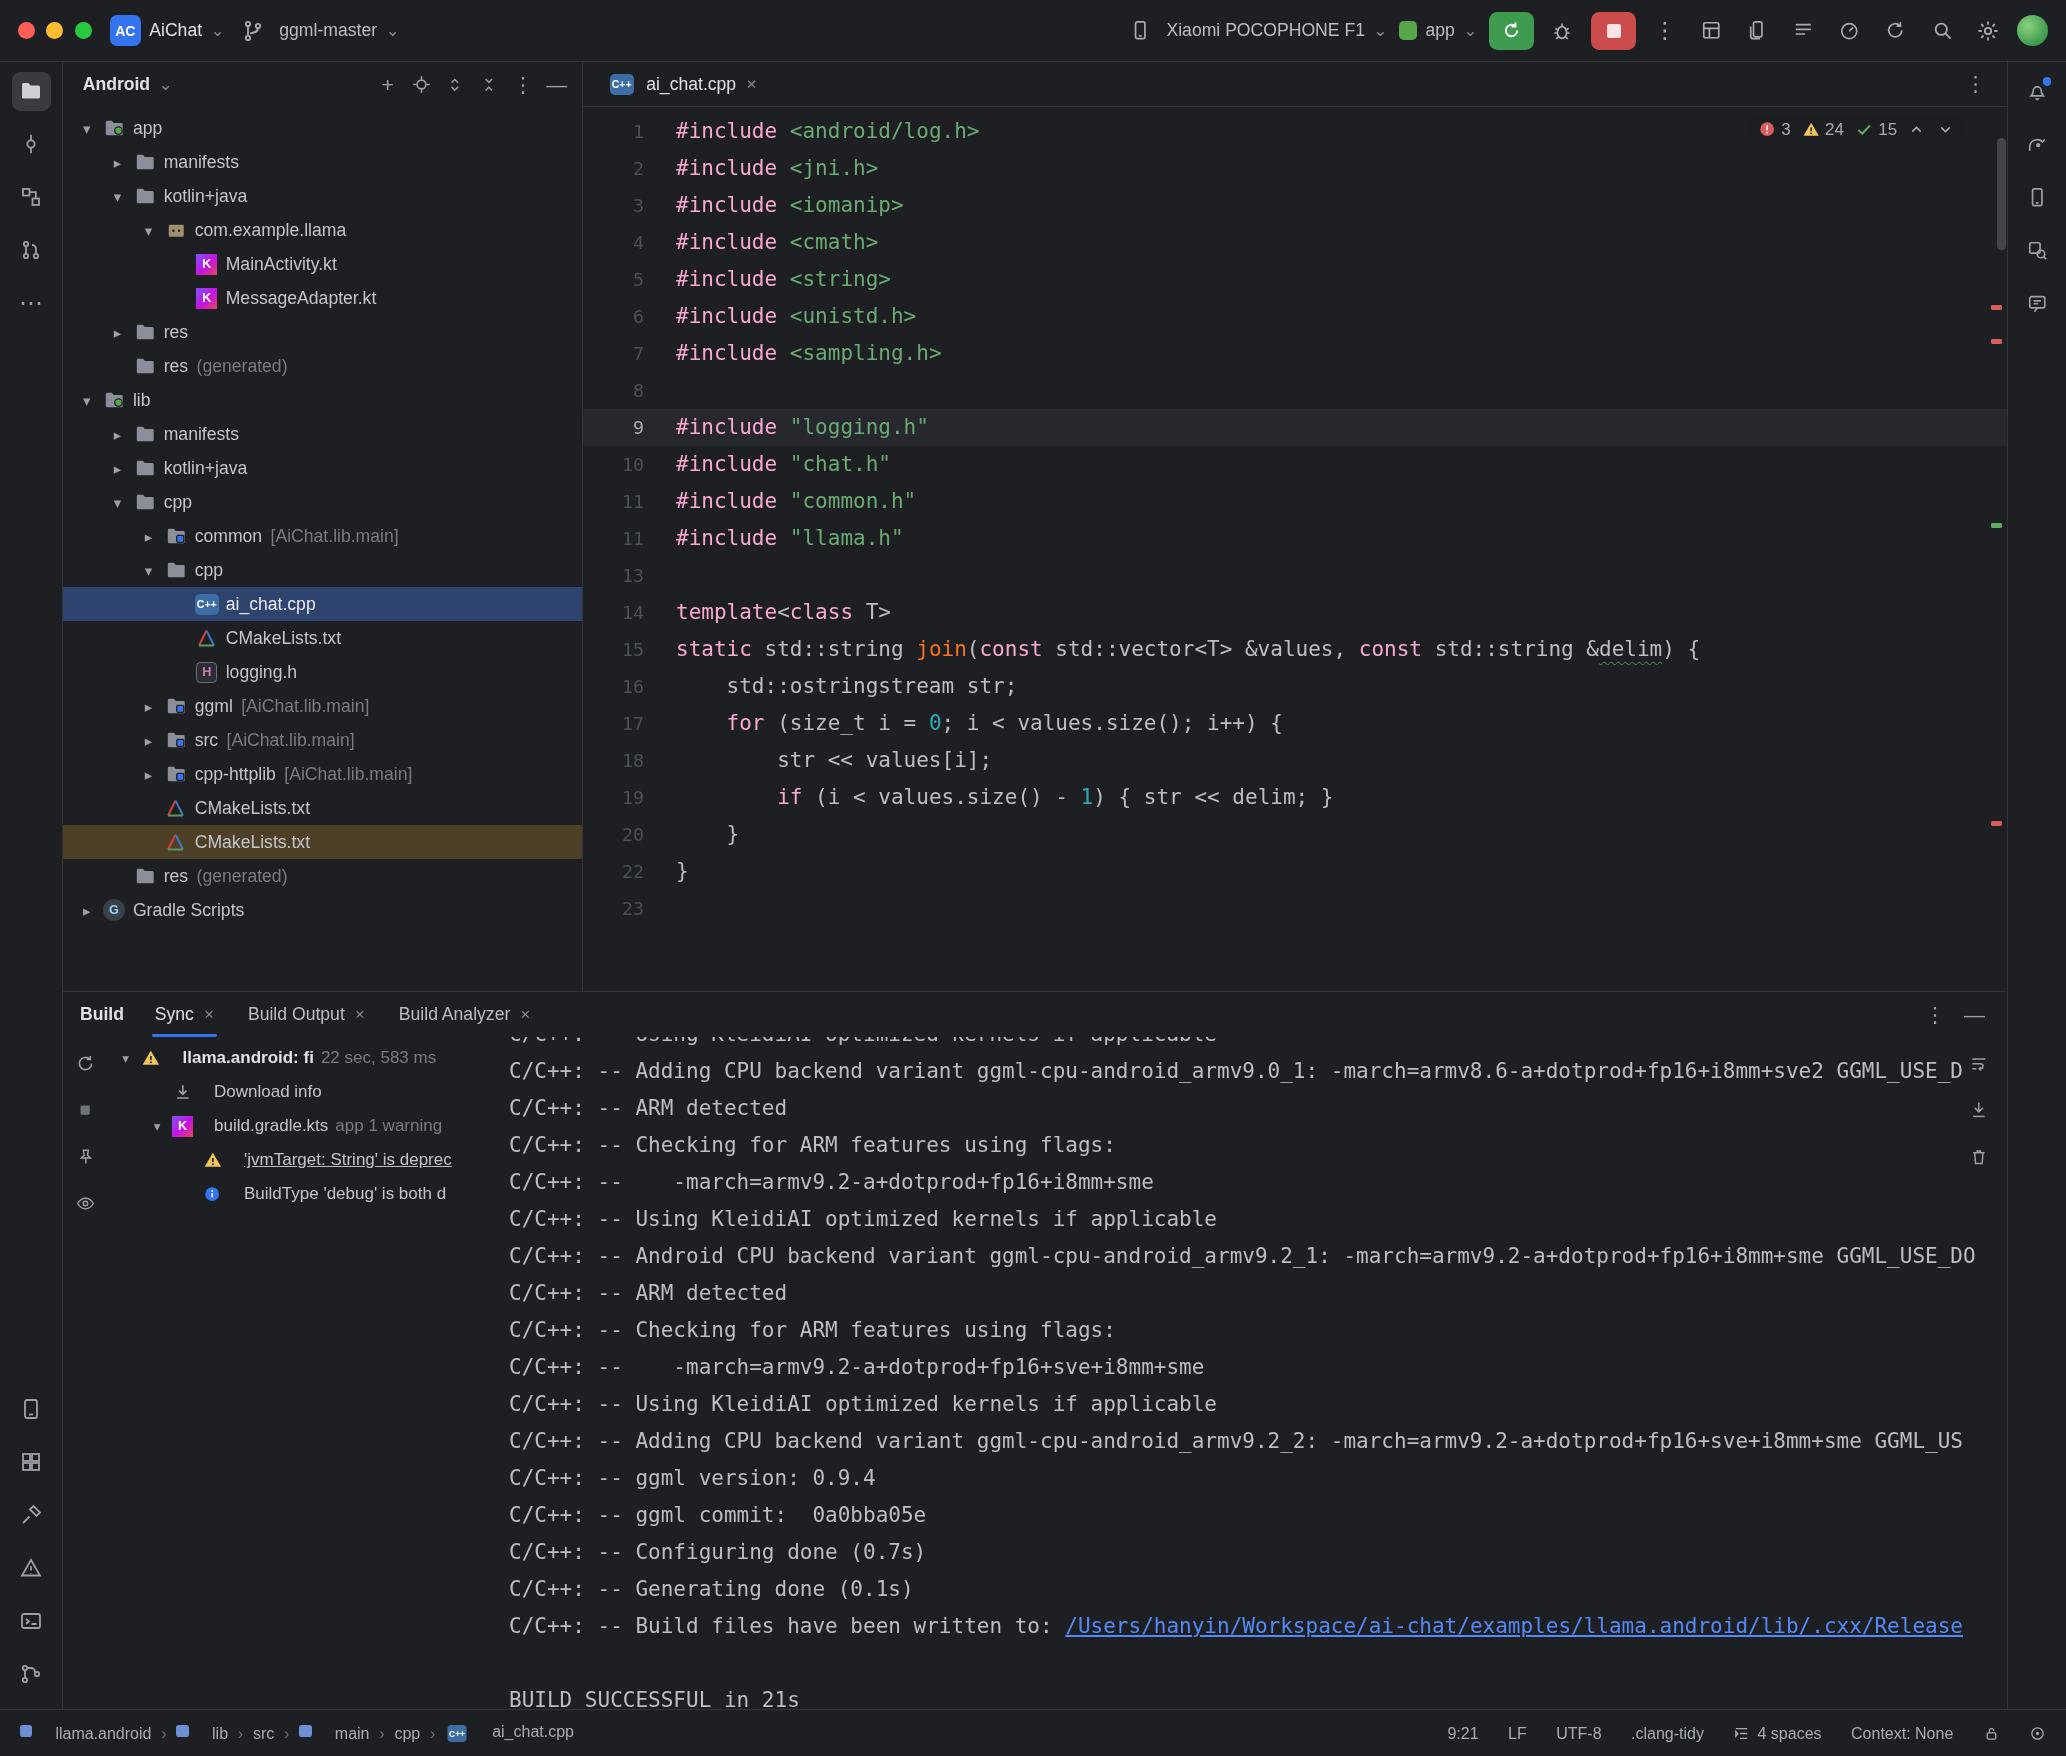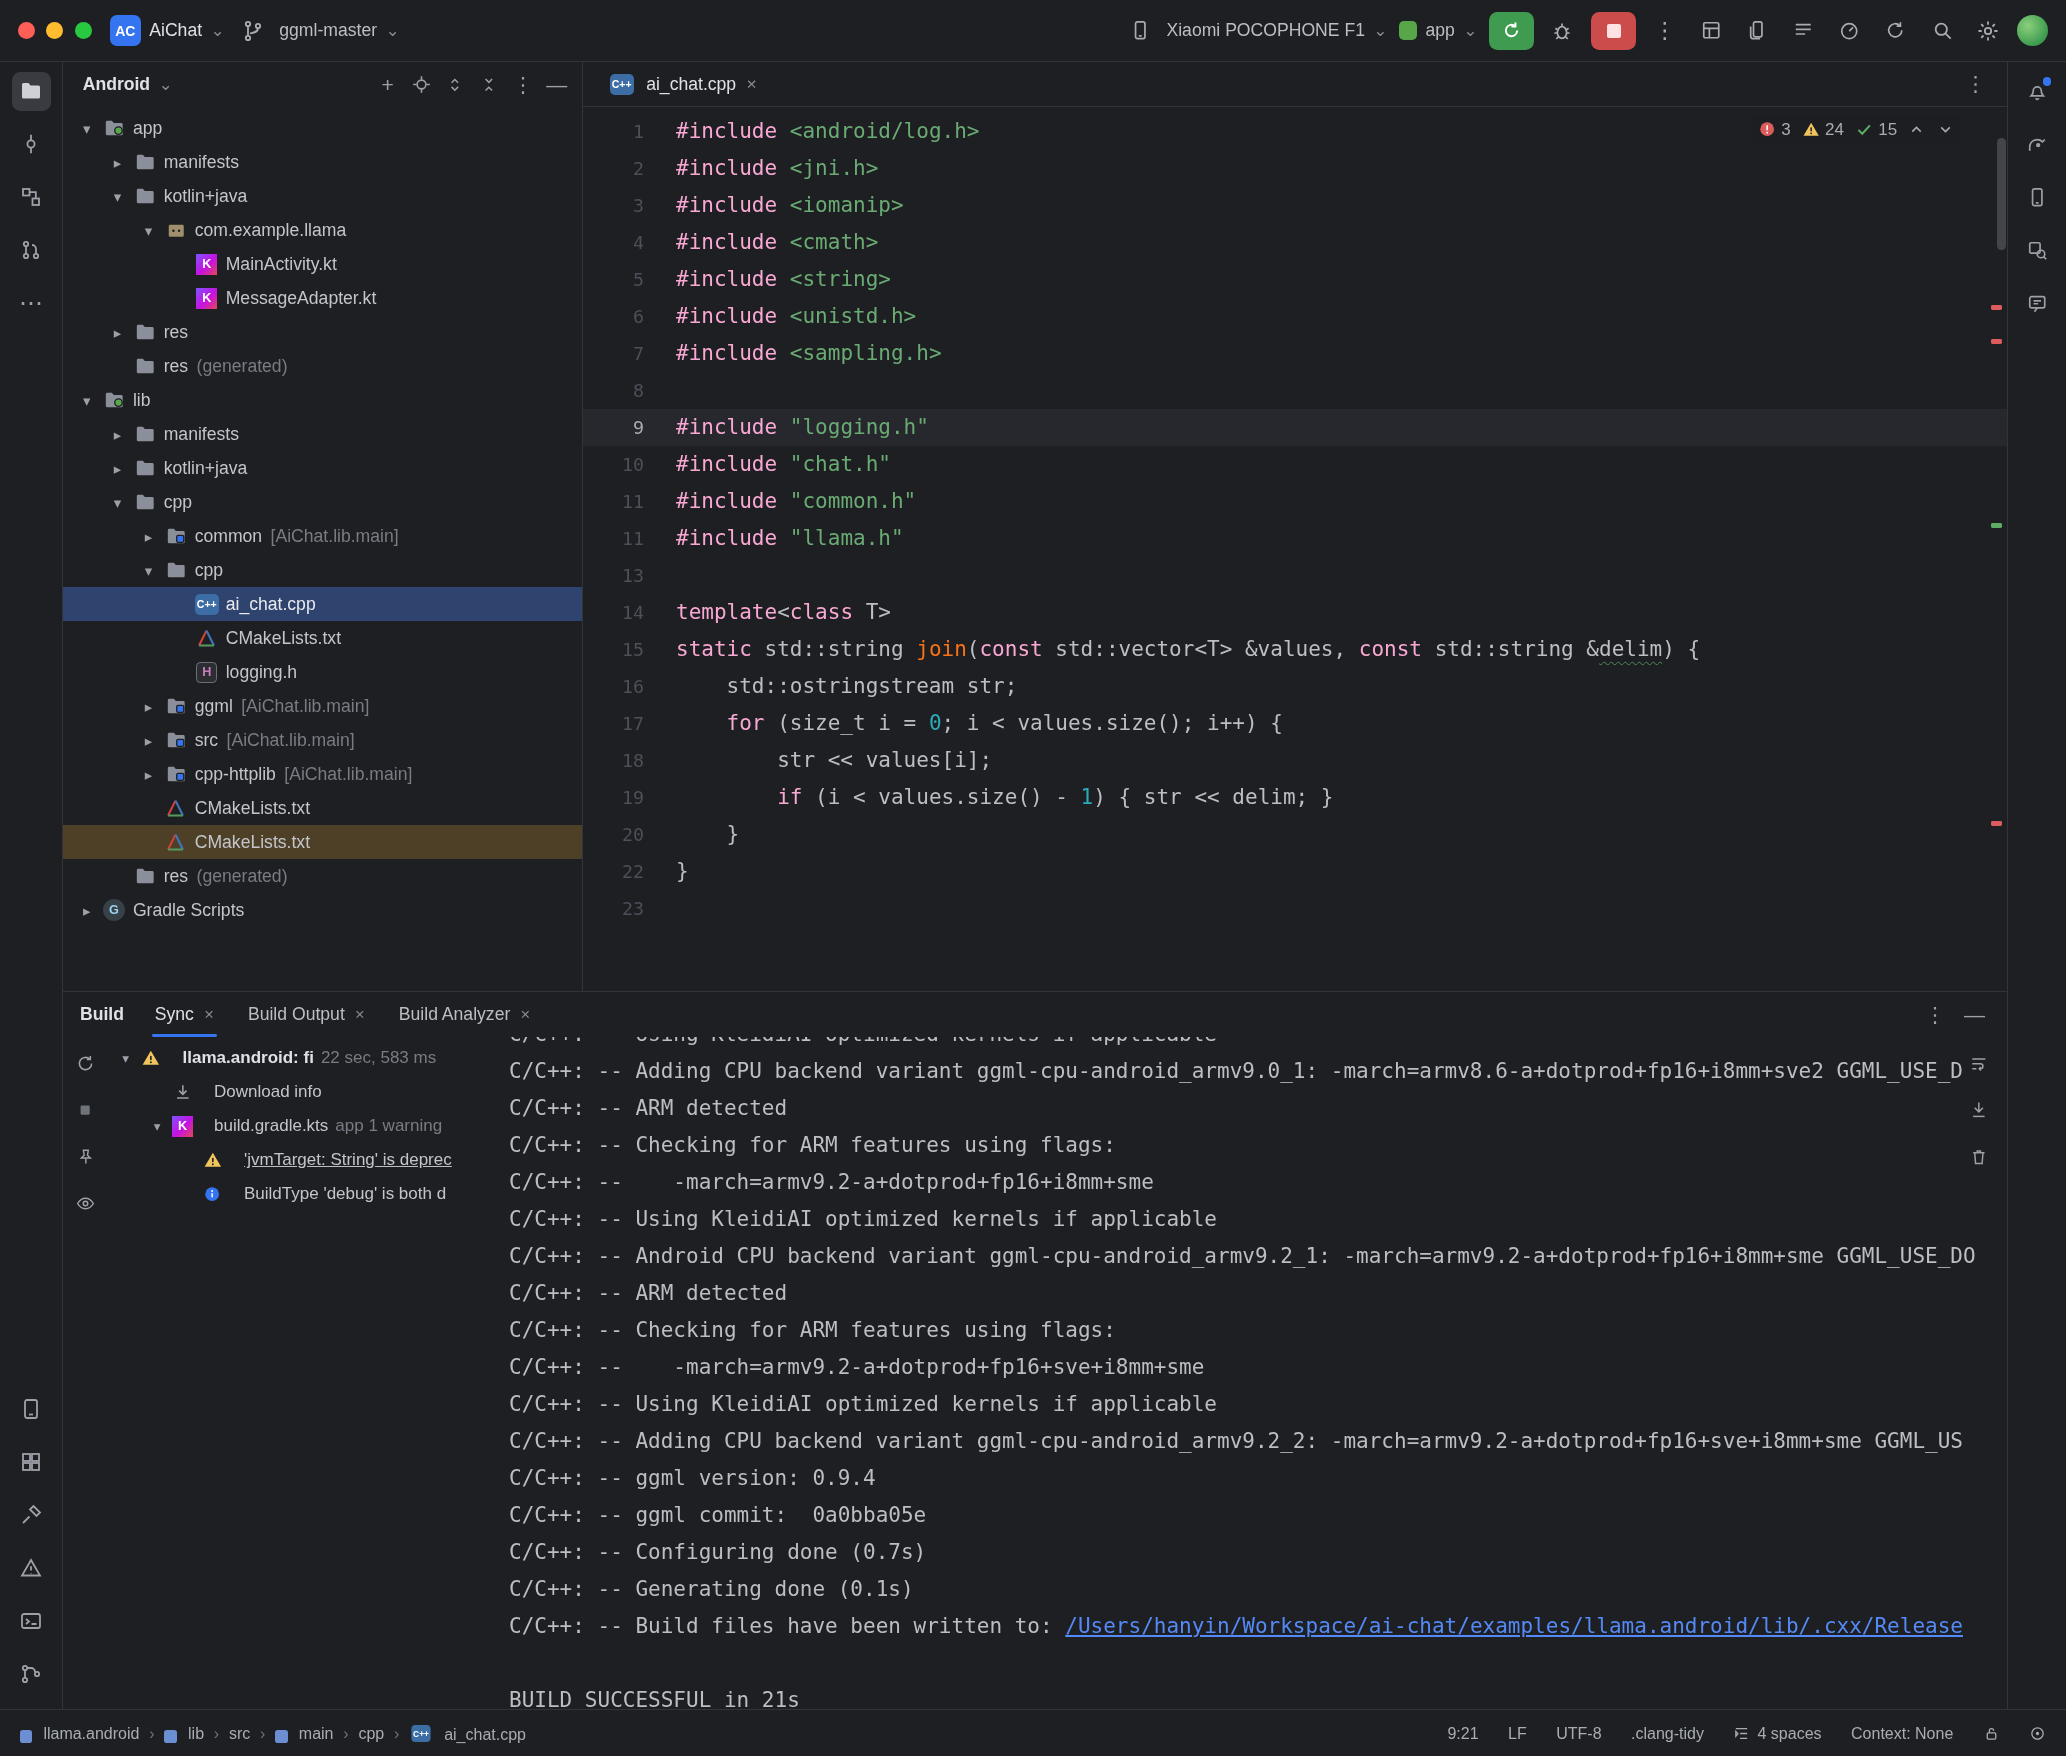--- a/index.html
+++ b/index.html
@@ -113,21 +113,21 @@
   .bcons{flex:1;min-width:0;position:relative;overflow:hidden;padding-left:7px}
   .bline{height:37px;line-height:37px;white-space:pre;font-size:21px;color:#BCBEC4;font-family:"DejaVu Sans Mono",monospace;overflow:hidden}
   .bline.clip{margin-top:-21px}
   .blink{color:#548AF7;text-decoration:underline}
   .cons-tools{position:absolute;top:11.2px;right:12.7px;display:flex;flex-direction:column;gap:15.5px;color:#9DA0A8}
 
   
   .statusbar{position:absolute;left:0;right:0;bottom:0;height:48px;border-top:0.7px solid #323438;display:flex;align-items:center;
     padding:0 19.7px;font-size:16px;color:#A8ADB4;background:#1E1F22}
   .crumbs{display:flex;align-items:center;gap:4.2px}
-  .crumb{display:flex;align-items:flex-end;gap:11px;color:#A8ADB4}
+  .crumb{display:flex;align-items:flex-start;gap:23px;color:#A8ADB4}
   .csep{color:#6F7378;margin:0 5.6px}
   .sb-right{margin-left:auto;display:flex;align-items:center;gap:29.5px}
   .sb-item{display:flex;align-items:center;gap:7px;white-space:nowrap}
   .mini-sq{width:12.7px;height:12.7px;border-radius:2.8px;background:#6C8FD4;display:inline-block}
 </style>
 </head>
 <body>
 
 <div class="titlebar">
   <div class="tl">

